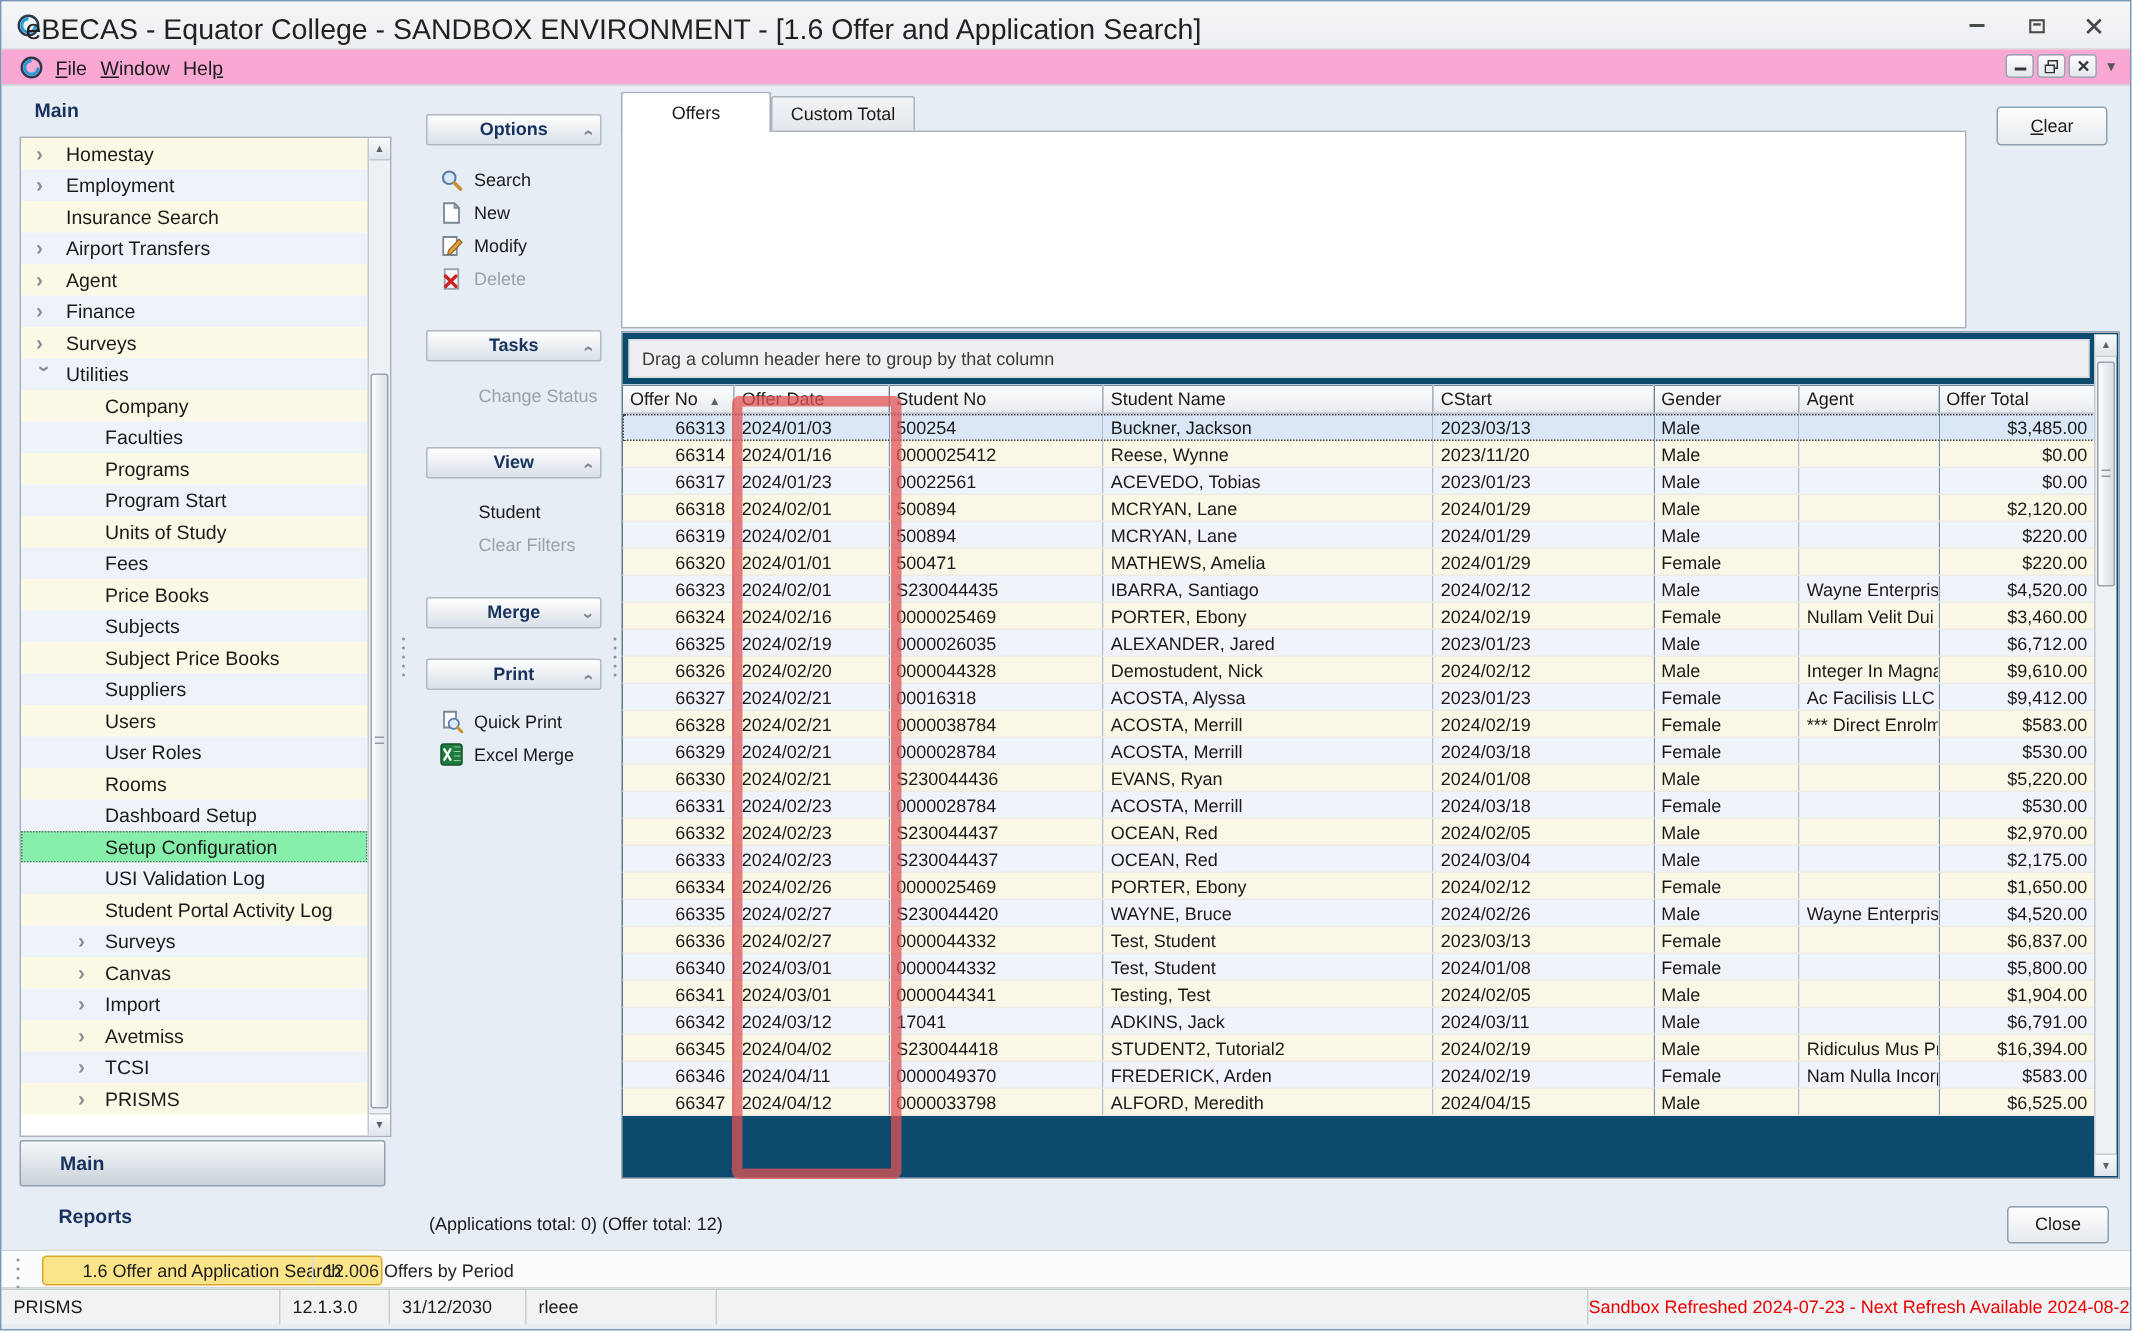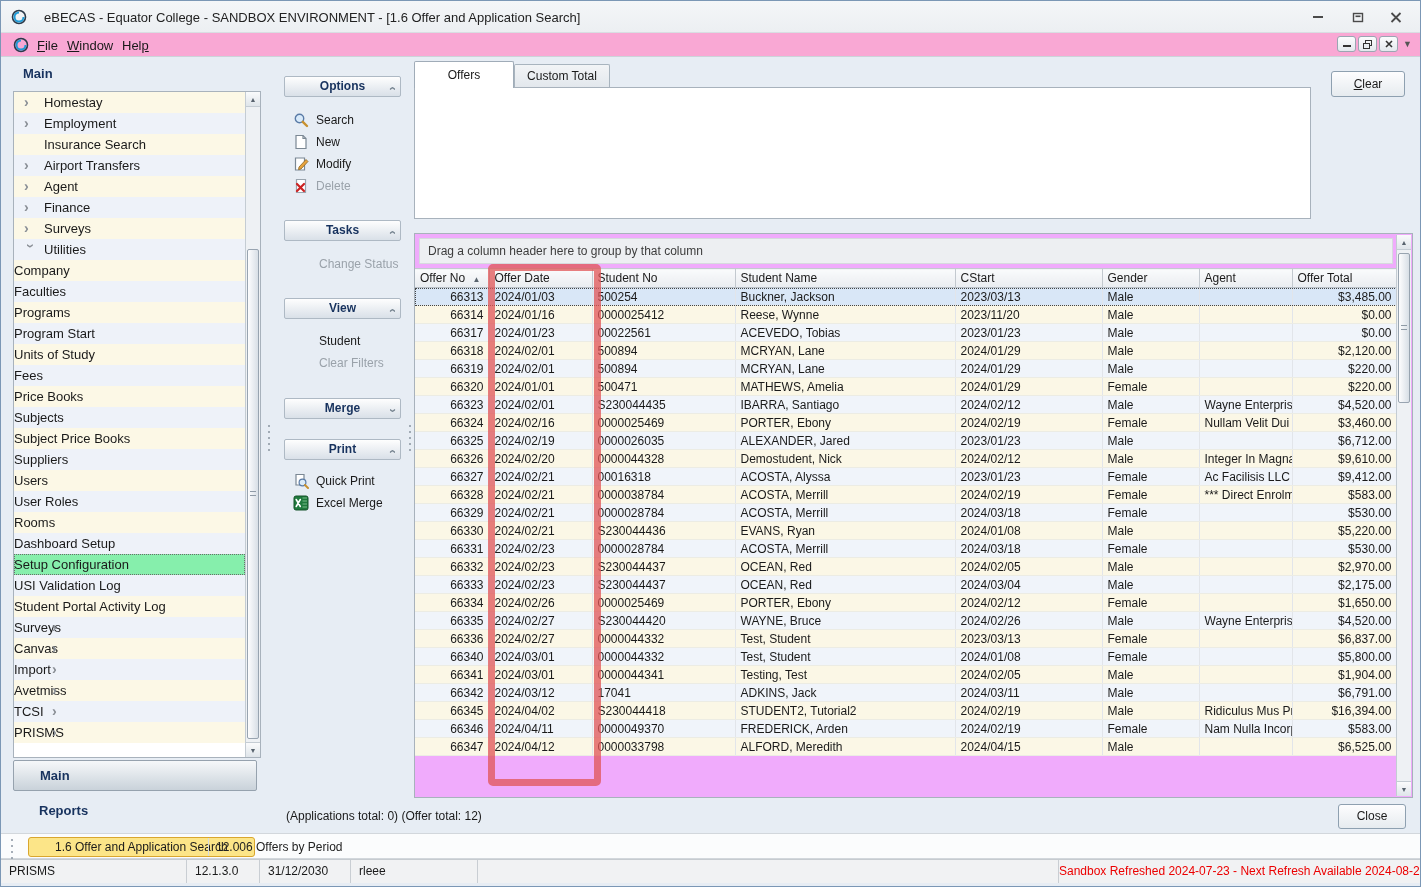--- a/index.html
+++ b/index.html
@@ -5,21 +5,21 @@
   * { box-sizing: border-box; margin: 0; padding: 0; }
   html,body { background:#cfd8e2; }
   body { font-family:"Liberation Sans", sans-serif; font-size:12px; color:#1a1a1a; }
   .window { position:relative; width:1421px; height:887px; background:#e7edf4;
             border:1px solid #7b97b5; overflow:hidden; }
 
   
   .titlebar { position:absolute; left:0; top:0; width:100%; height:32px;
               background:linear-gradient(#f4f6f8,#eceff2); border-bottom:1px solid #d9dee3; }
   .titlebar .app-logo { position:absolute; left:10px; top:8px; }
-  .titlebar .title { position:absolute; left:43px; top:9px; font-size:13px; color:#222; white-space:nowrap; }
+  .titlebar .title { position:absolute; left:16px; top:9px; font-size:19px; color:#222; white-space:nowrap; }
   .wc { position:absolute; top:7px; width:20px; height:18px; display:flex; align-items:center; justify-content:center; color:#4a4a4a; }
   .wc-min { right:92px; } .wc-res { right:52px; } .wc-close { right:14px; }
 
   
   .menubar { position:absolute; left:0; top:32px; width:100%; height:24px;
              background:#f9a8d4; border-bottom:1px solid #ccd3d9; }
   .menubar .app-logo { position:absolute; left:12px; top:4px; }
   .menu-item { position:absolute; top:4px; font-size:13px; color:#1a1a1a; padding:1px 4px; cursor:default; }
   .accel { text-decoration:underline; }
   .mdi-controls { position:absolute; right:8px; top:3px; display:flex; gap:2px; align-items:center; }
@@ -34,21 +34,21 @@
               background:#fff; border:1px solid #a8b2bc; overflow:hidden; }
   .tree-rows { position:absolute; left:0; top:0; right:15px; bottom:0; }
   .tree-row { height:21px; line-height:21px; white-space:nowrap; background:#fcf8e6; position:relative; cursor:default; }
   .tree-row.alt { background:#eef2f9; }
   .tree-row.sel { background:#86efac; outline:1px dotted #6b6b6b; outline-offset:-1px; }
   .tree-row .arrow { position:absolute; top:0; width:12px; color:#8a8f96; font-weight:bold; font-size:14px; }
   .tree-row.lvl0 .arrow { left:10px; }
   .tree-row.lvl1 .arrow { left:38px; }
   .tree-row .arrow.exp { transform:rotate(90deg); display:inline-block; }
   .tree-row.lvl0 .lbl { padding-left:30px; }
-  .tree-row.lvl1 .lbl { }
+  .tree-row.lvl1 .lbl { padding-left:56px; }
   .tree-row .lbl { display:block; font-size:13px; }
   .vscroll { position:absolute; top:0; right:0; width:15px; bottom:0; background:#eef1f4; border-left:1px solid #c4ccd3; }
   .vs-btn { position:absolute; left:0; width:14px; height:15px; font-size:7px; color:#58636e;
             display:flex; align-items:center; justify-content:center; background:linear-gradient(#fafbfc,#dfe5ea); }
   .vs-up { top:0; border-bottom:1px solid #c4ccd3; }
   .vs-down { bottom:0; border-top:1px solid #c4ccd3; }
   .vs-thumb { position:absolute; left:1px; width:12px; background:linear-gradient(90deg,#fdfdfe,#d8dfe6);
               border:1px solid #98a4b0; border-radius:2px; }
   .vs-grip { position:absolute; left:2px; right:2px; top:50%; height:5px; margin-top:-3px;
              border-top:1px solid #8e9aa6; border-bottom:1px solid #8e9aa6; }
@@ -94,22 +94,22 @@
                   background:linear-gradient(#f4f6f8,#dde3e8); font-size:5px; color:#555; text-align:center; line-height:8px; }
   .mini-btn { position:absolute; height:19px; background:linear-gradient(#f6f8fa,#dde3e8);
               border:1px solid #98a6b4; text-align:center; font-size:11px; color:#444; line-height:17px; }
   .checkbox { position:absolute; width:13px; height:13px; border:1px solid #8a99a8;
               background:linear-gradient(#fdfdfd,#eef1f4); }
   .btn { background:linear-gradient(#fdfdfe,#e6ebef); border:1px solid #8ea0b0; border-radius:3px;
          text-align:center; font-size:12px; color:#1a1a1a; }
   .clear-btn { position:absolute; left:1330px; top:70px; width:74px; height:26px; line-height:24px; }
 
   
-  .grid-box { position:absolute; left:413px; top:232px; width:999px; height:565px;
-              background:#f0abfc; border:1px solid #a8b2bc; }
+  .grid-box { position:absolute; left:413px; top:220px; width:999px; height:565px;
+              background:#0c4a6e; border:1px solid #a8b2bc; }
   .groupby { position:absolute; left:4px; top:4px; right:19px; height:26px; background:#edeff2;
              border:1px solid #d6dade; color:#3c3c3c; line-height:24px; padding-left:8px; }
   .grid-table { position:absolute; left:0; top:34px; border-collapse:collapse; table-layout:fixed; width:982px; }
   .grid-table th { height:19px; background:linear-gradient(#fafbfc,#e9ecf0);
                    border-right:1px solid #c3c9cf; border-top:1px solid #c3c9cf; border-bottom:1px solid #b9c0c7;
                    font-weight:normal; text-align:left; padding:0 0 0 5px; white-space:nowrap; overflow:hidden; }
   .grid-table td { height:18px; padding:0 5px 0 5px; border-right:1px solid #e2e5ea; border-bottom:1px solid #ecece4;
                    white-space:nowrap; overflow:hidden; font-size:12px; }
   .grid-table tr.r-even td { background:#f0f4fa; }
   .grid-table tr.r-odd td { background:#fbf7e6; }

